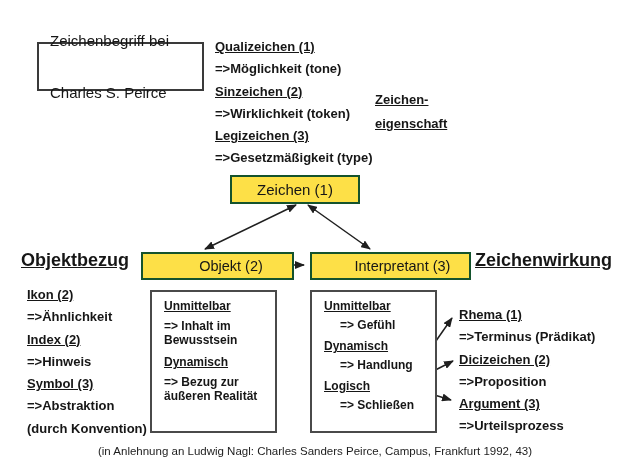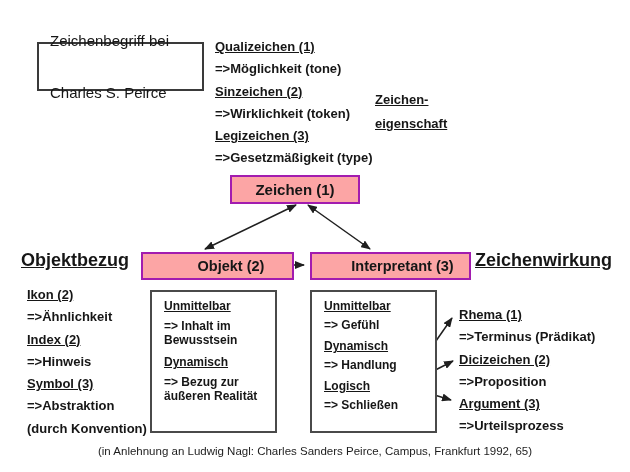--- a/index.html
+++ b/index.html
@@ -4,22 +4,22 @@
 <style>
   html,body{margin:0;padding:0;background:#fff;}
   .stage{
     position:relative;width:630px;height:472px;background:#ffffff;
     font-family:"Liberation Sans",sans-serif;color:#161616;overflow:hidden;
   }
   .abs{position:absolute;}
   .b13{font-size:13px;font-weight:bold;line-height:22.3px;white-space:nowrap;}
   .term{text-decoration:underline;}
   .node{
-    border:2px solid #a21caf;background:#fca5a5;display:flex;align-items:center;
-    justify-content:center;font-weight:bold;white-space:nowrap;
+    border:2px solid #14532d;background:#fde047;display:flex;align-items:center;
+    justify-content:center;font-weight:normal;white-space:nowrap;
   }
   .titlebox{
     left:37px;top:42px;width:152px;height:45px;border:2px solid #3a3a3a;
     background:#fff;display:flex;flex-direction:column;justify-content:center;
     padding-left:11px;font-size:15px;line-height:20px;gap:32px;
   }
   .toplist{left:215px;top:36px;}
   .zeig{left:375px;top:88px;font-size:13px;font-weight:bold;line-height:24px;}
   .zeichenbox{left:230px;top:175px;width:126px;height:25px;font-size:15px;}
   .objektbox{left:141px;top:252px;width:122px;height:24px;font-size:14.5px;padding-left:27px;}
@@ -29,21 +29,21 @@
   .rightlist{left:459px;top:304px;}
   .detailbox{
     width:105px;border:2px solid #4a4a4a;background:#fff;
     font-size:12px;font-weight:bold;padding:7px 6px 0 12px;
   }
   .objdetail{left:150px;top:290px;height:132px;}
   .intdetail{left:310px;top:290px;height:132px;}
   .detailbox .dterm{text-decoration:underline;margin-bottom:6px;}
   .objdetail .ddesc{line-height:14px;margin-bottom:8px;white-space:normal;}
   .intdetail .dterm{margin-bottom:5px;}
-  .intdetail .ddesc{margin-bottom:6px;line-height:15px;white-space:nowrap;}
+  .intdetail .ddesc{margin-bottom:6px;line-height:15px;white-space:nowrap;margin-left:16px;}
   .caption{
     left:0;top:445px;width:630px;text-align:center;font-size:11.5px;
     font-weight:normal;color:#1d1d1d;white-space:nowrap;
   }
   svg.arrows{left:0;top:0;pointer-events:none;}
 </style>
 </head>
 <body>
 
 <div class="stage">
@@ -117,15 +117,15 @@
 
   <div class="abs rightlist b13">
     <div class="term">Rhema (1)</div>
     <div>=&gt;Terminus (Prädikat)</div>
     <div class="term">Dicizeichen (2)</div>
     <div>=&gt;Proposition</div>
     <div class="term">Argument (3)</div>
     <div>=&gt;Urteilsprozess</div>
   </div>
 
-  <div class="abs caption">(in Anlehnung an Ludwig Nagl: Charles Sanders Peirce, Campus, Frankfurt 1992, 65)</div>
+  <div class="abs caption">(in Anlehnung an Ludwig Nagl: Charles Sanders Peirce, Campus, Frankfurt 1992, 43)</div>
 
 </div>
 
 </body></html>

